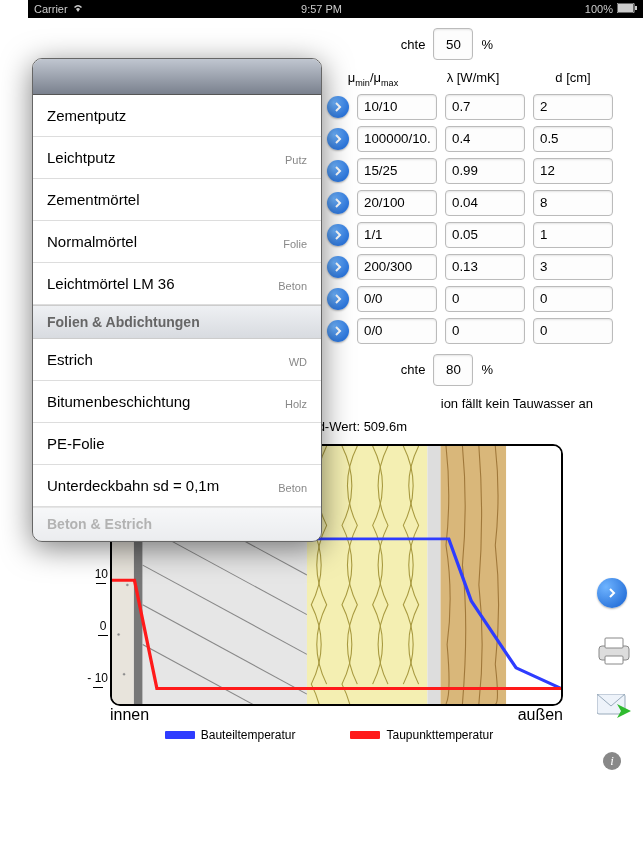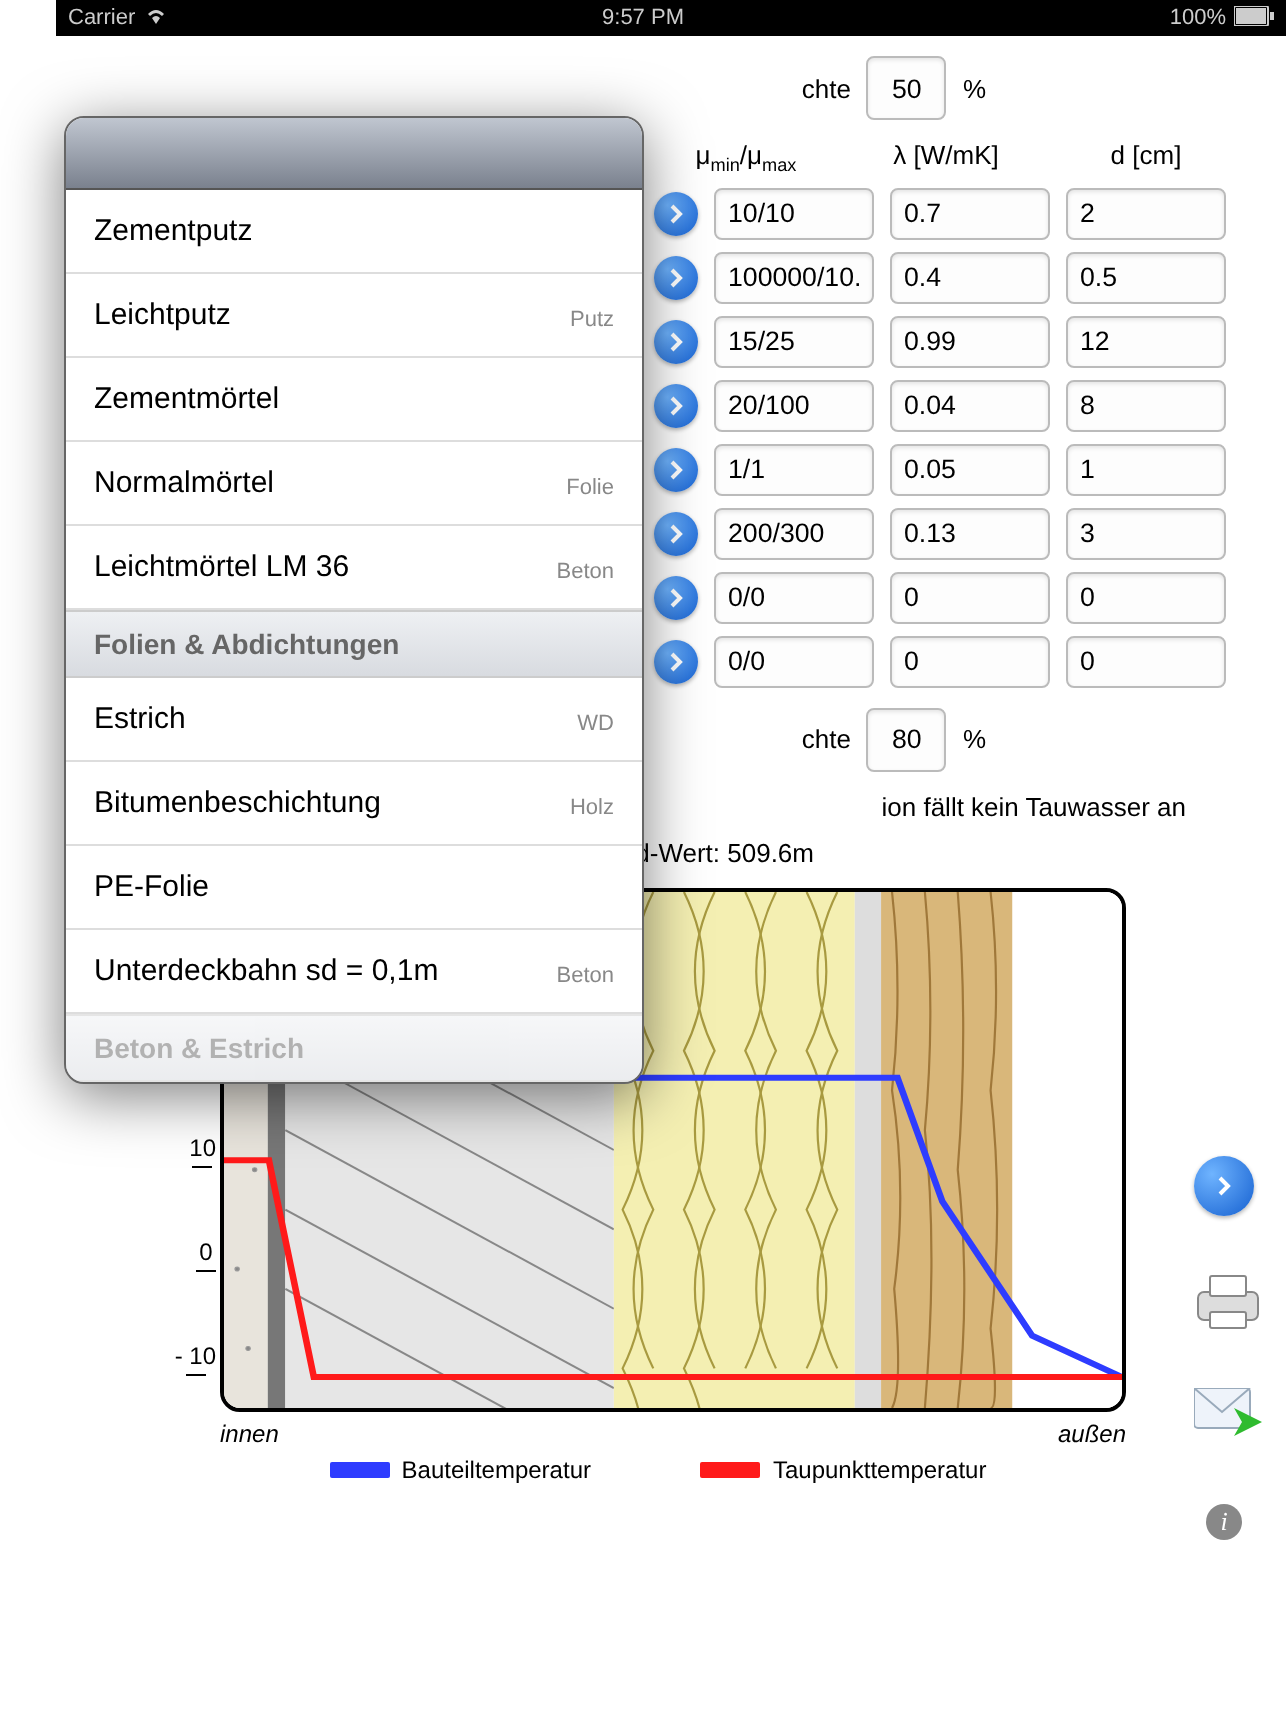--- a/index.html
+++ b/index.html
@@ -149,22 +149,21 @@
 .y-tick {
   position: absolute; right: 0;
   display: flex; align-items: center; gap: 2px;
   font-size: 12px;
   flex-direction: column;
 }
 .y-tick .tickline { width: 10px; height: 1px; background: #000; }
 .chart-labels {
   position: absolute; bottom: 0; left: 40px; right: 0;
   display: flex; justify-content: space-between;
-  font-size: 12px;
-  font-style: italic;
+  font-size: 16px;
 }
 .legend {
   display: flex; justify-content: center; gap: 30px; margin-top: 4px;
   font-size: 12px;
   margin-left: 60px; margin-right: 70px;
 }
 .legend-item { display: flex; align-items: center; gap: 6px; padding-left: 25px; }
 .legend-swatch { width: 30px; height: 8px; border-radius: 1px; }
 .legend-swatch.blue { background: #2e3cff; }
 .legend-swatch.red { background: #ff1a1a; }

